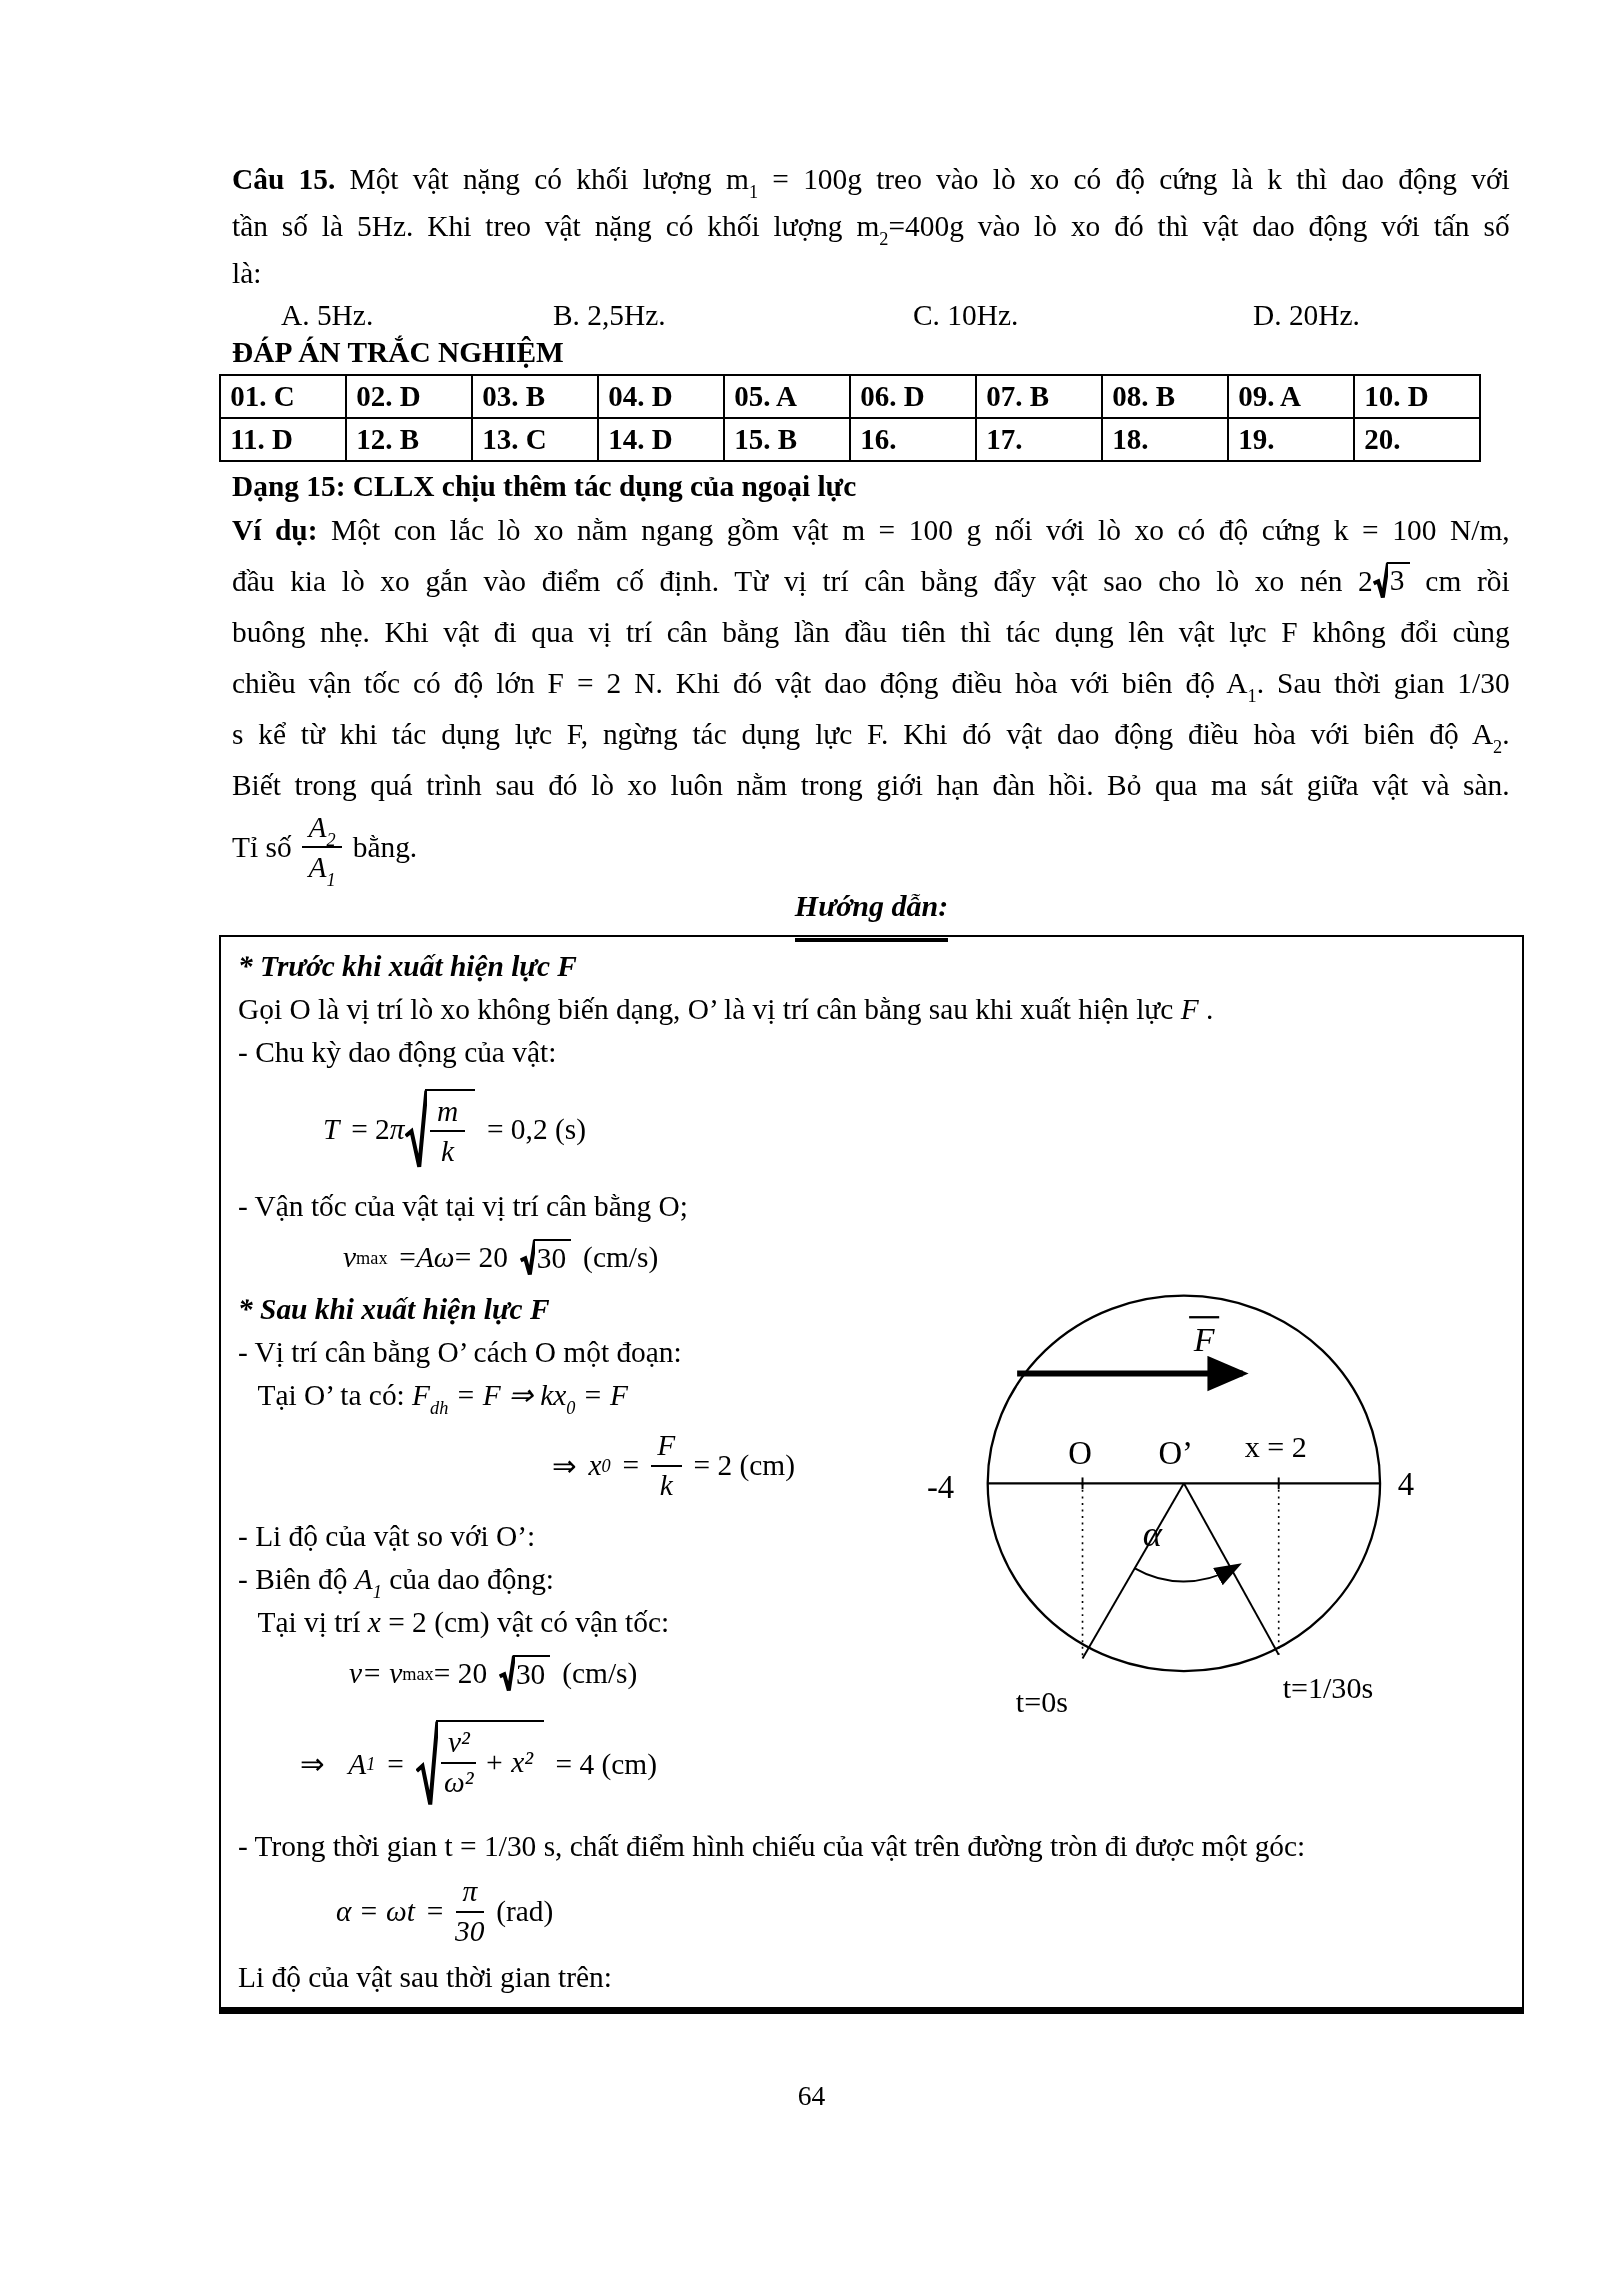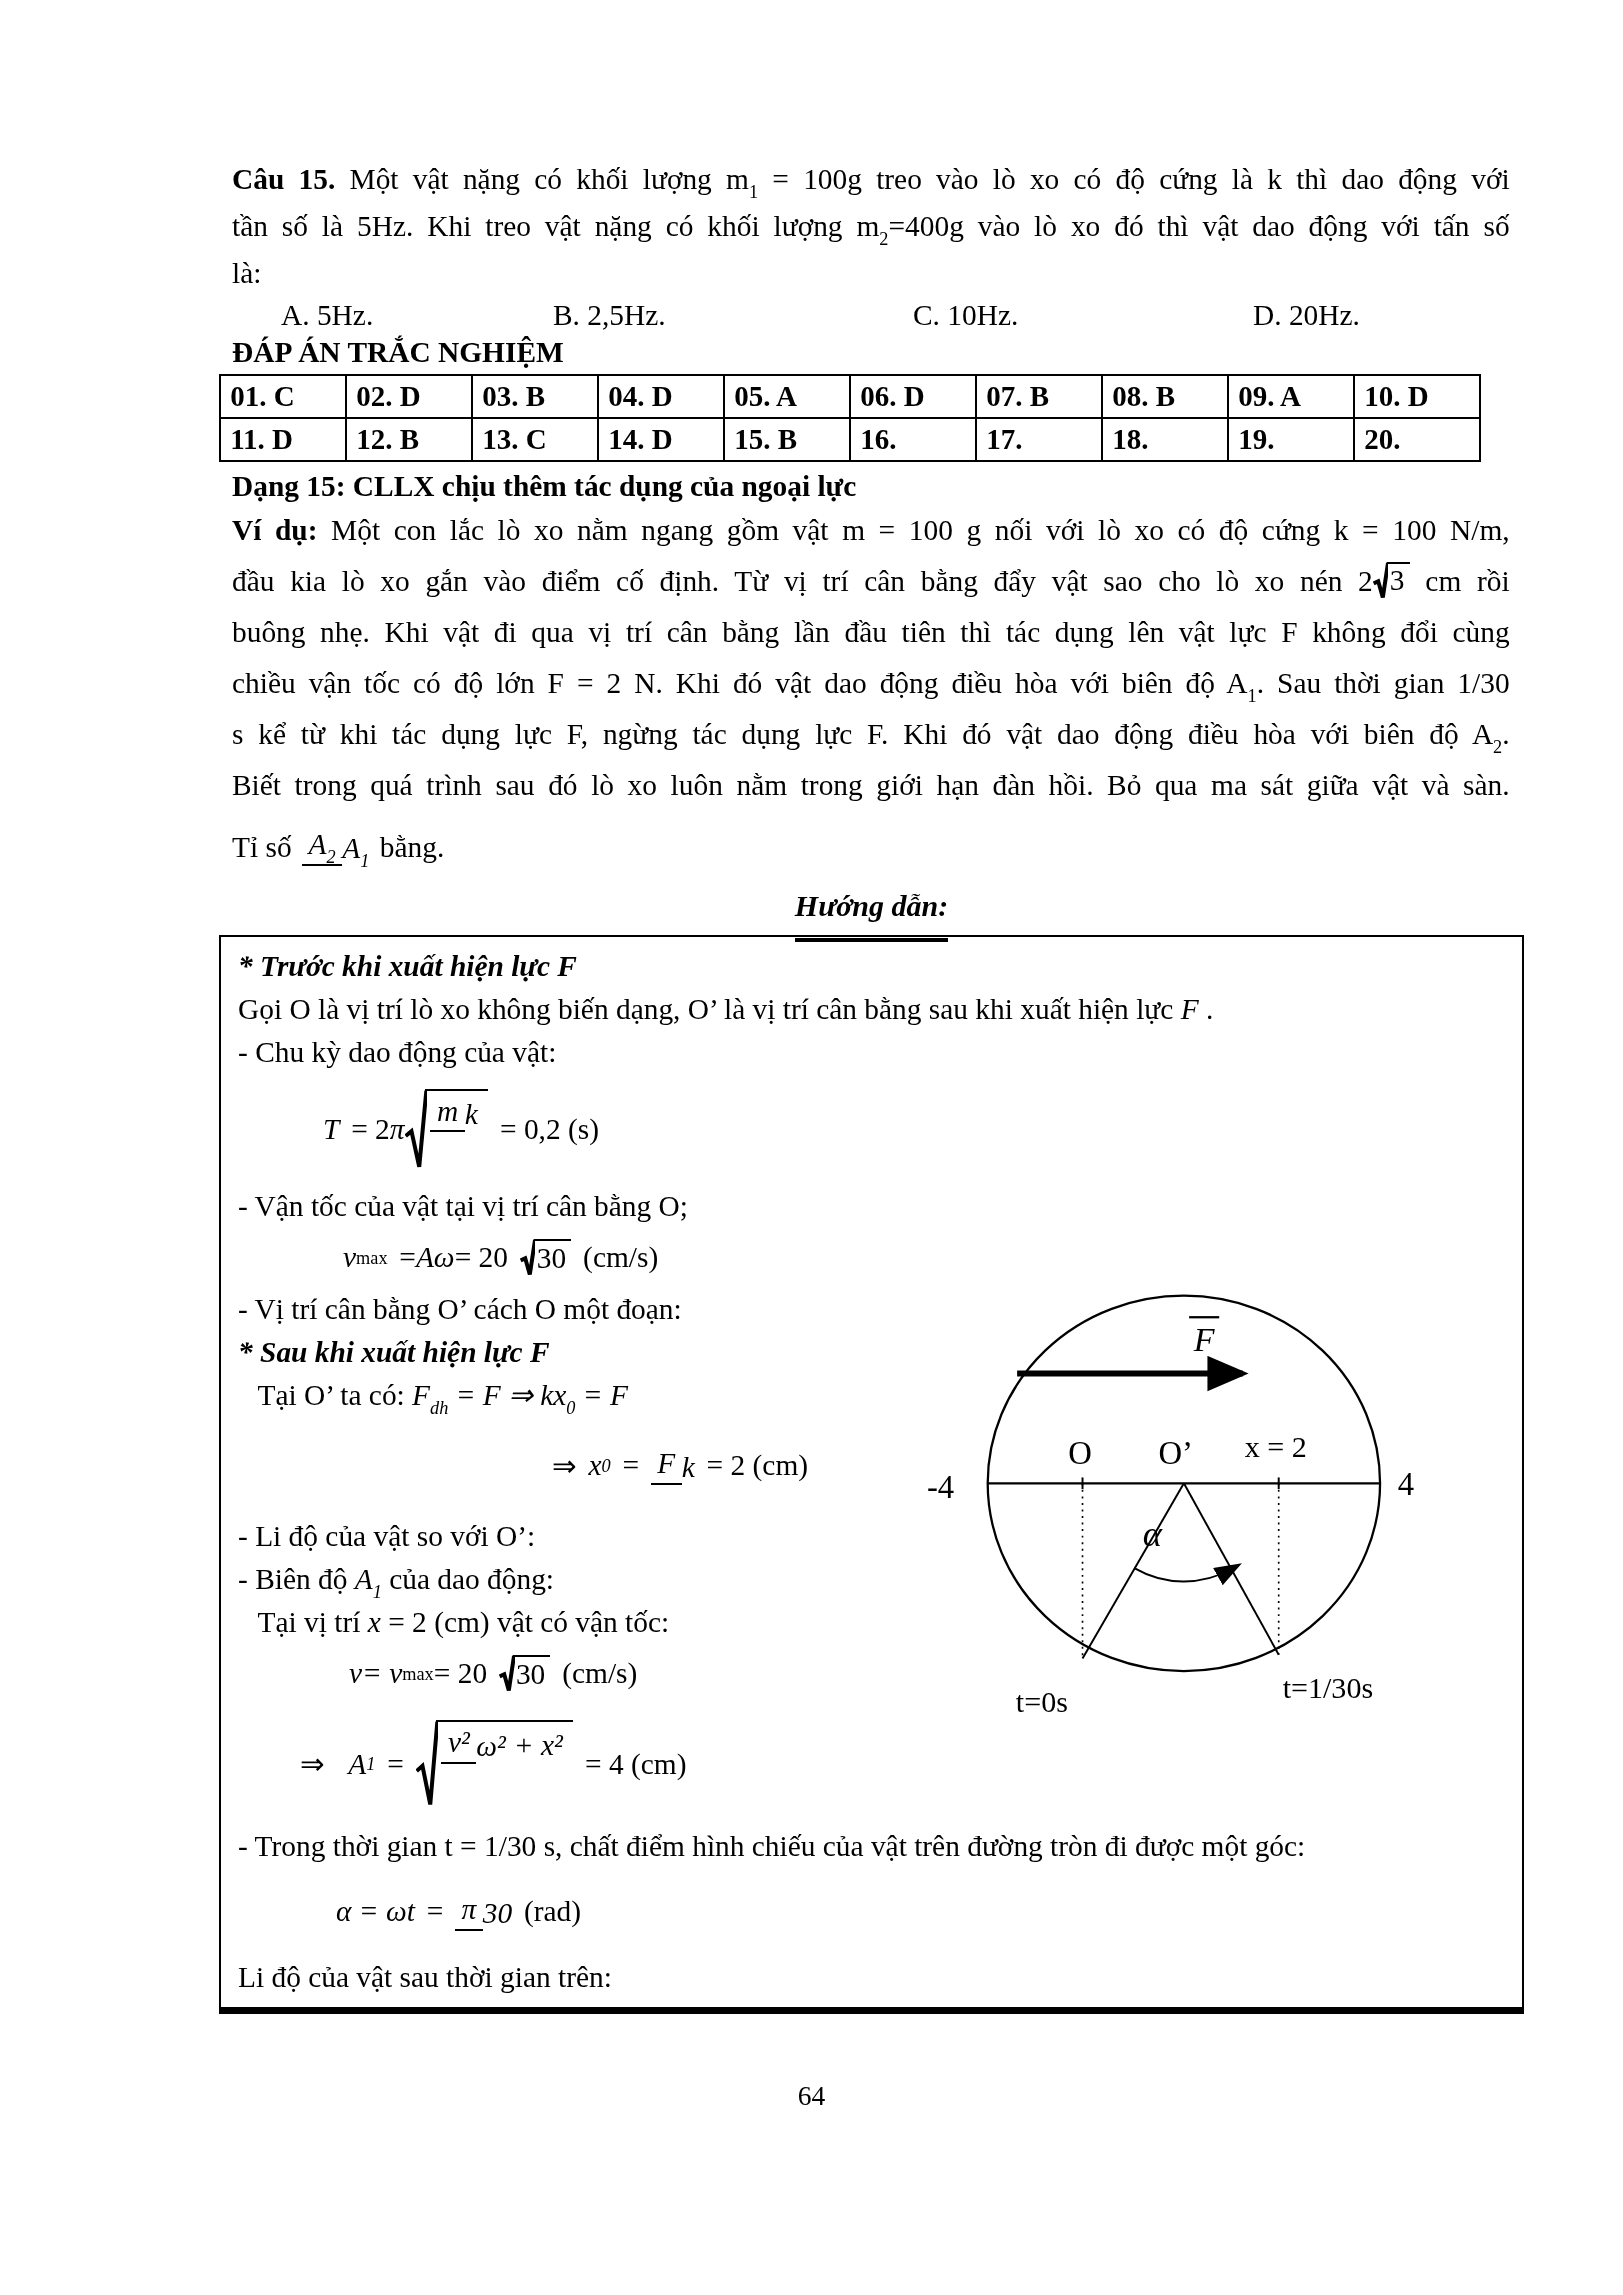--- a/index.html
+++ b/index.html
@@ -25,21 +25,21 @@
   .anshead{font-weight:bold;line-height:37px;min-height:37px;padding-left:13px;}
   table.ans{border-collapse:collapse;width:1262px;margin-top:2.6px;table-layout:fixed;}
   table.ans td{border:2px solid #000;height:41px;font-weight:bold;font-size:29px;padding:0 0 0 9.2px;}
 
   .dang{font-weight:bold;line-height:38px;min-height:38px;margin-top:5.2px;padding-left:13px;}
 
   .vd{padding-left:13px;line-height:51px;min-height:51px;}
   .vdj{text-align:justify;text-align-last:justify;padding-right:14.4px;}
 
   
-  .frac{display:inline-flex;flex-direction:row;align-items:center;vertical-align:middle;line-height:33px;}
+  .frac{display:inline-flex;flex-direction:column;align-items:center;vertical-align:middle;line-height:33px;}
   .frac .fnum{border-bottom:2.6px solid #000;padding:0 6.5px 2.6px;}
   .frac .fden{padding-top:2.6px;}
 
   
   .sq{display:inline-flex;align-items:flex-start;vertical-align:-7.9px;}
   .sq svg{display:block;margin-right:-1.3px;}
   .sq .sqv{border-top:2.6px solid #000;padding:1.3px 5.2px 0 2.6px;line-height:31px;}
 
   
   .bs{display:inline-flex;align-items:flex-start;}
@@ -178,22 +178,22 @@
         <span class="sq">
             <svg width="15.7" height="37" viewBox="0 0 24 100" preserveAspectRatio="none">
               <path d="M1,58 L8,52 L15,96 L23,2" fill="none" stroke="#000" stroke-width="4" vector-effect="non-scaling-stroke"></path>
             </svg>
             <span class="sqv">30</span>
           </span>
           <span class="gap"></span>
         <span>(cm/s)</span>
       </div>
 
+      <div class="gl bi">* Sau khi xuất hiện lực F</div>
       <div class="gl">- Vị trí cân bằng O’ cách O một đoạn:</div>
-      <div class="gl bi">* Sau khi xuất hiện lực F</div>
       <div class="gl ind"><span>Tại O’ ta có: </span><span class="it">F</span><sub class="sbi">dh</sub><span class="it"> = F ⇒ kx</span><sub class="sbi">0</sub><span class="it"> = F</span></div>
 
       <div class="fr f-x0">
         <span>⇒</span>
           <span class="gap"></span>
         <span class="it">x</span>
           <sub class="sbi">0</sub>
           <span class="gap"></span>
         <span>=</span>
           <span class="gap"></span>

